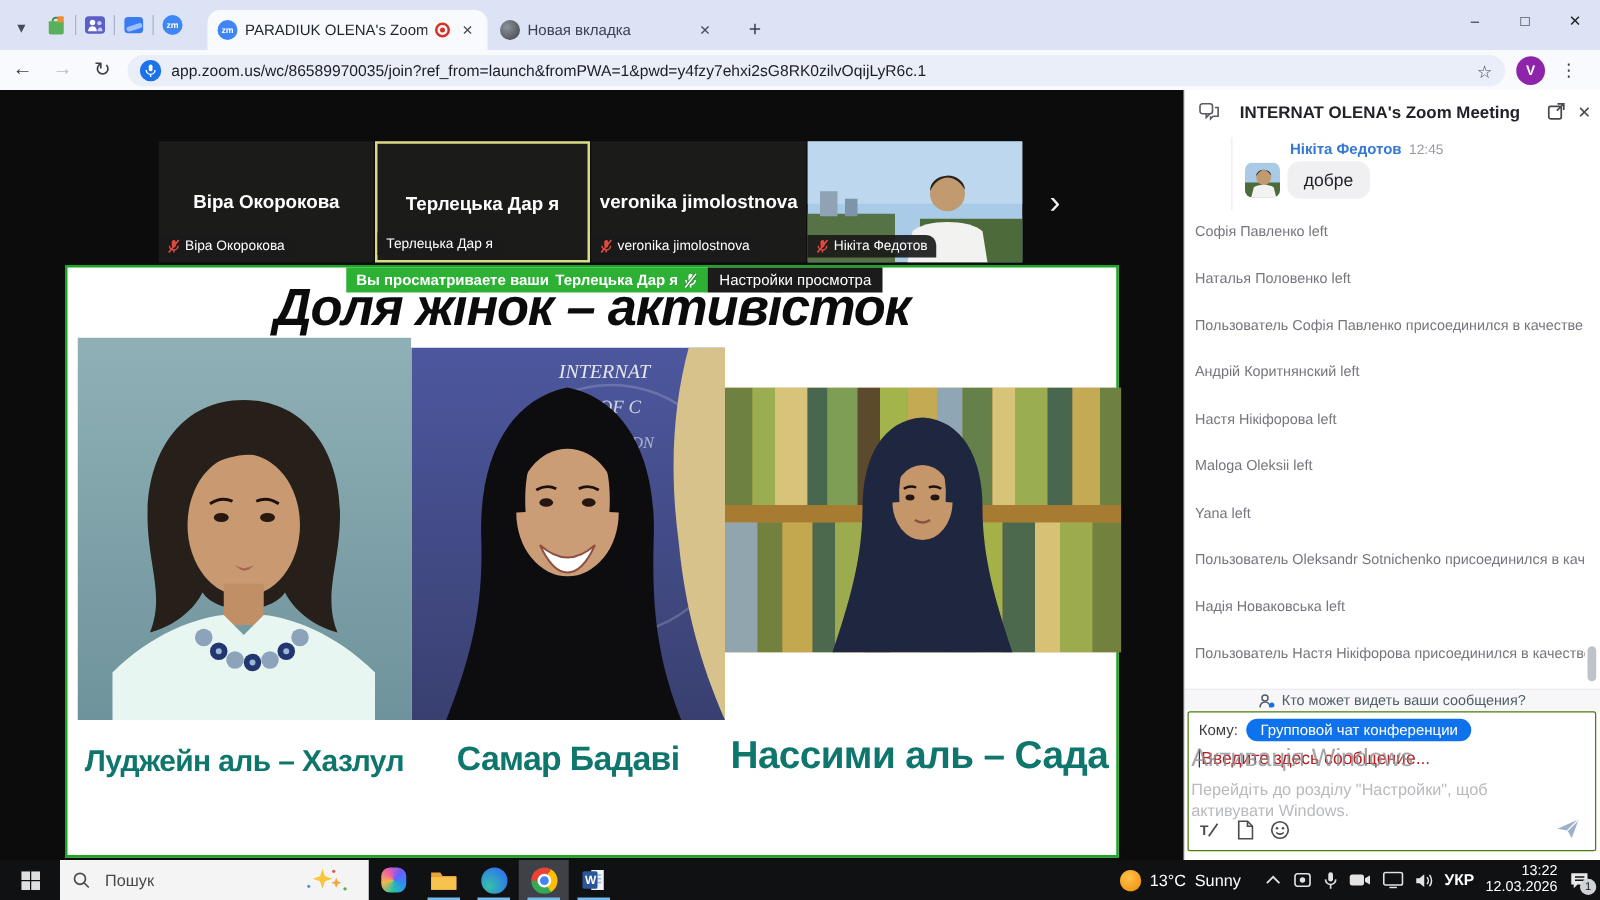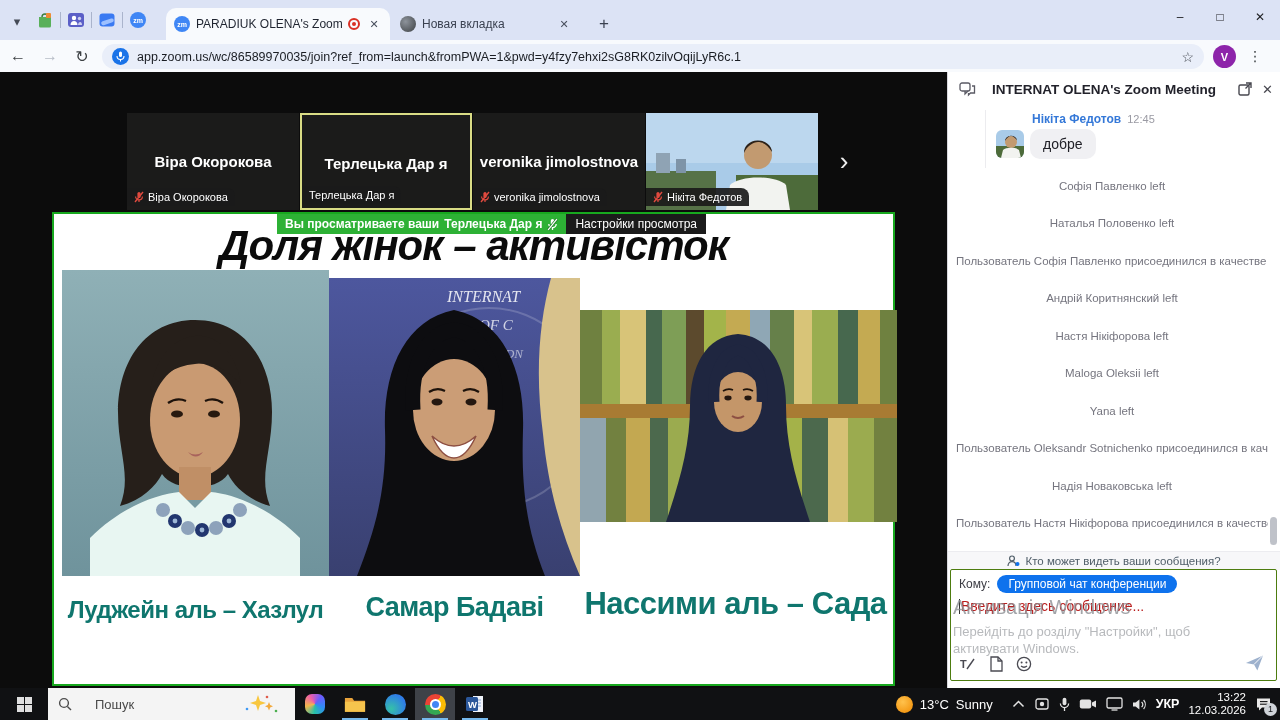--- a/index.html
+++ b/index.html
@@ -66,39 +66,39 @@
   
   .chat{position:absolute;left:947px;top:72px;width:333px;height:616px;background:#fff;border-left:1px solid #d8d8dd;box-sizing:border-box;}
   .chat-head{position:absolute;left:0;top:0;width:100%;height:34px;}
   .chat-title{position:absolute;left:40px;right:60px;top:10px;text-align:center;font-size:13.5px;font-weight:bold;color:#22222b;white-space:nowrap;}
   .chat-hicon{position:absolute;top:10px;}
   .msg-line{position:absolute;left:37px;top:38px;width:1px;height:58px;background:#ececef;}
   .msg-name{position:absolute;left:84px;top:40px;font-size:12px;color:#3478d8;font-weight:bold;}
   .msg-time{font-size:11px;color:#9a9aa3;font-weight:normal;margin-left:6px;}
   .msg-avatar{position:absolute;left:48px;top:58px;width:28px;height:28px;border-radius:6px;overflow:hidden;}
   .msg-bubble{position:absolute;left:82px;top:57px;background:#f0f0f3;border-radius:10px;padding:7px 13px;font-size:14px;color:#202027;}
-  .sys{position:absolute;left:8px;right:12px;text-align:center;font-size:11.5px;color:#75757f;white-space:nowrap;overflow:hidden;}
+  .sys{position:absolute;left:8px;right:12px;text-align:left;font-size:11.5px;color:#75757f;white-space:nowrap;overflow:hidden;}
   .scrollthumb{position:absolute;right:3px;top:445px;width:7px;height:28px;border-radius:4px;background:#bfc2c9;}
   .privacy{position:absolute;left:0;top:479px;width:100%;height:18px;background:#f7f7f9;border-top:1px solid #ececf0;
     display:flex;align-items:center;justify-content:center;gap:5px;font-size:11.5px;color:#4f5d68;}
   .composer{position:absolute;left:2px;top:497px;width:327px;height:112px;border:1px solid #4d7c0f;border-radius:2px;background:#fff;box-sizing:border-box;}
   .to-row{position:absolute;left:8px;top:5px;display:flex;align-items:center;gap:7px;font-size:12px;color:#3c3c44;}
   .to-pill{background:#0e72ed;color:#fff;font-size:12px;padding:2px 11px;border-radius:11px;}
   .ph-row{position:absolute;left:8px;top:28px;display:flex;align-items:center;font-size:14px;color:#b91c1c;}
   .caret{width:1px;height:15px;background:#333;margin-right:1px;animation:blink 1.1s steps(1) infinite;}
   @keyframes blink{50%{opacity:0}}
   .comp-icons{position:absolute;left:8px;bottom:8px;display:flex;gap:13px;align-items:center;}
   .send{position:absolute;right:12px;bottom:8px;}
   .wmark1{position:absolute;left:5px;top:524px;font-size:20px;color:rgba(140,143,148,.8);pointer-events:none;z-index:9;}
   .wmark2{position:absolute;left:5px;top:551px;width:300px;font-size:13px;line-height:17px;color:rgba(152,155,160,.7);pointer-events:none;z-index:9;}
 
   
   .taskbar{position:absolute;left:0;top:688px;width:1280px;height:32px;background:#101113;display:flex;align-items:center;}
   .startbtn{width:48px;height:32px;display:flex;align-items:center;justify-content:center;}
-  .tsearch{width:247px;height:32px;background:#f4f4f4;display:flex;align-items:center;padding:0 10px;box-sizing:border-box;gap:23px;position:relative;}
+  .tsearch{width:247px;height:32px;background:#f4f4f4;display:flex;align-items:center;padding:0 10px;box-sizing:border-box;gap:12px;position:relative;}
   .tsearch span{font-size:13px;color:#494949;}
   .tbicon{width:40px;height:32px;display:flex;align-items:center;justify-content:center;position:relative;}
   .tbicon.activeapp{background:#3e4248;}
   .runline{position:absolute;bottom:0;left:7px;width:26px;height:2.5px;background:#76b9ed;}
   .tray{position:absolute;right:0;top:0;height:32px;display:flex;align-items:center;gap:9px;padding-right:8px;}
   .weather{display:flex;align-items:center;gap:7px;color:#fff;font-size:13px;margin-right:10px;}
   .sun{width:17px;height:17px;border-radius:50%;background:radial-gradient(circle at 40% 35%,#ffc24d,#f08a00);}
   .lang{color:#fff;font-size:12.5px;font-weight:bold;}
   .clock{color:#fff;font-size:11.5px;text-align:right;line-height:13px;}
   .notif{position:relative;}

